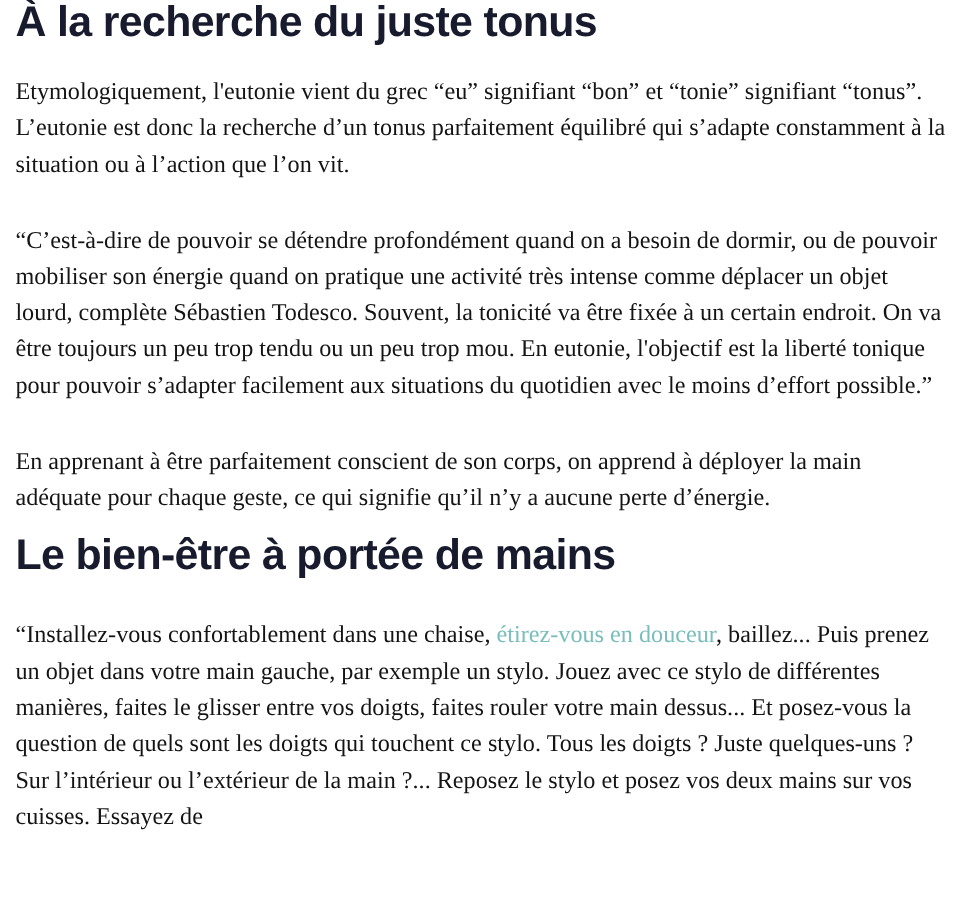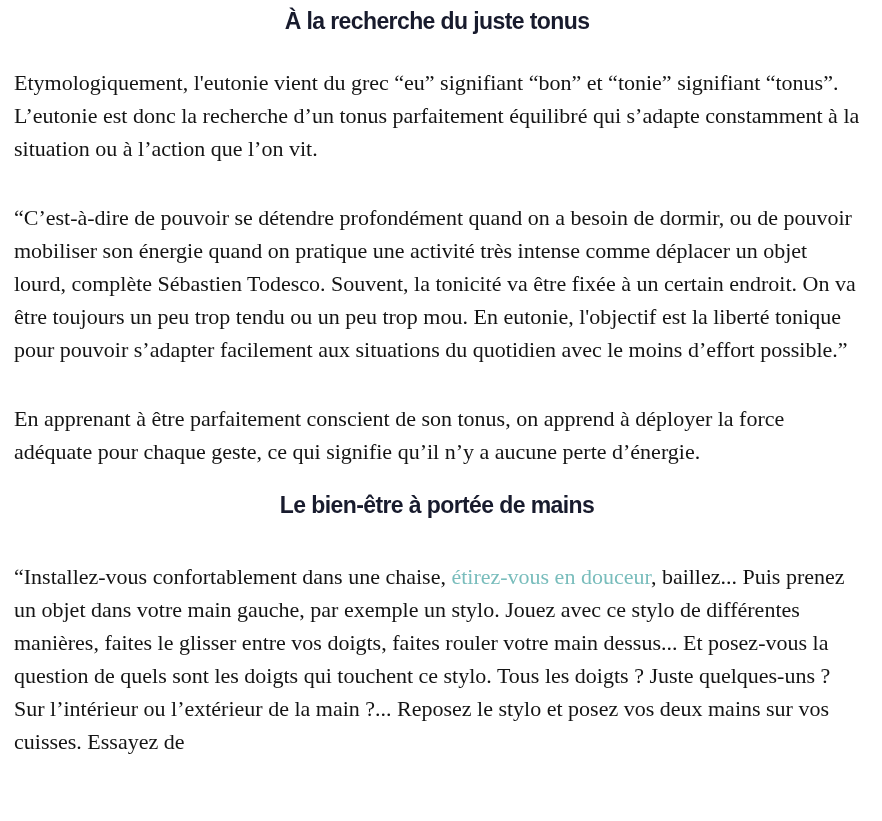--- a/index.html
+++ b/index.html
@@ -18,25 +18,24 @@
     width: 882px;
     height: 821px;
     overflow: hidden;
   }
   .article {
     padding: 0 22px 0 14px;
   }
   .heading {
     font-family: "Liberation Sans", sans-serif;
     font-weight: 700;
-    font-size: 23px;
+    font-size: 39px;
     line-height: 38px;
     letter-spacing: -0.6px;
     color: var(--heading);
-    text-align: center;
   }
   h1.heading { margin: 2px 0 0; }
   h2.heading { margin: 18px 0 16px; }
   .para {
     font-family: "Liberation Serif", serif;
     font-size: 22px;
     line-height: 33px;
     color: var(--body-text);
     margin: 36px 0 0;
   }
@@ -51,18 +50,18 @@
 </head>
 <body>
 
 <main class="article">
   <h1 class="heading">À la recherche du juste tonus</h1>
 
   <p class="para first">Etymologiquement, l'eutonie vient du grec “eu” signifiant “bon” et “tonie” signifiant “tonus”. L’eutonie est donc la recherche d’un tonus parfaitement équilibré qui s’adapte constamment à la situation ou à l’action que l’on vit.</p>
 
   <p class="para">“C’est-à-dire de pouvoir se détendre profondément quand on a besoin de dormir, ou de pouvoir mobiliser son énergie quand on pratique une activité très intense comme déplacer un objet lourd, complète Sébastien Todesco. Souvent, la tonicité va être fixée à un certain endroit. On va être toujours un peu trop tendu ou un peu trop mou. En eutonie, l'objectif est la liberté tonique pour pouvoir s’adapter facilement aux situations du quotidien avec le moins d’effort possible.”</p>
 
-  <p class="para">En apprenant à être parfaitement conscient de son tonus, on apprend à déployer la force adéquate pour chaque geste, ce qui signifie qu’il n’y a aucune perte d’énergie.</p>
+  <p class="para">En apprenant à être parfaitement conscient de son corps, on apprend à déployer la main adéquate pour chaque geste, ce qui signifie qu’il n’y a aucune perte d’énergie.</p>
 
   <h2 class="heading">Le bien-être à portée de mains</h2>
 
   <p class="para"><span>“Installez-vous confortablement dans une chaise, </span><a href="#" class="inline-link">étirez-vous en douceur</a><span>, baillez... Puis prenez un objet dans votre main gauche, par exemple un stylo. Jouez avec ce stylo de différentes manières, faites le glisser entre vos doigts, faites rouler votre main dessus... Et posez-vous la question de quels sont les doigts qui touchent ce stylo. Tous les doigts ? Juste quelques-uns ? Sur l’intérieur ou l’extérieur de la main ?... Reposez le stylo et posez vos deux mains sur vos cuisses. Essayez de</span></p>
 </main>
 
 </body></html>

